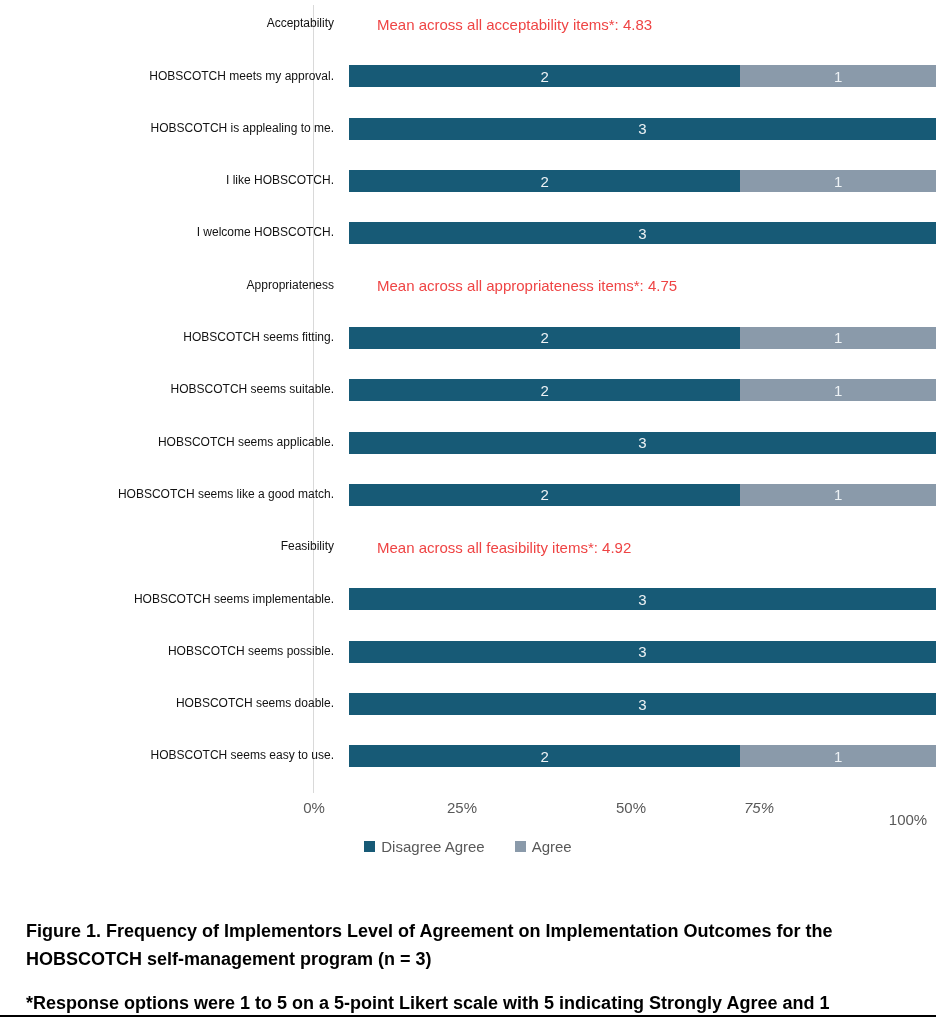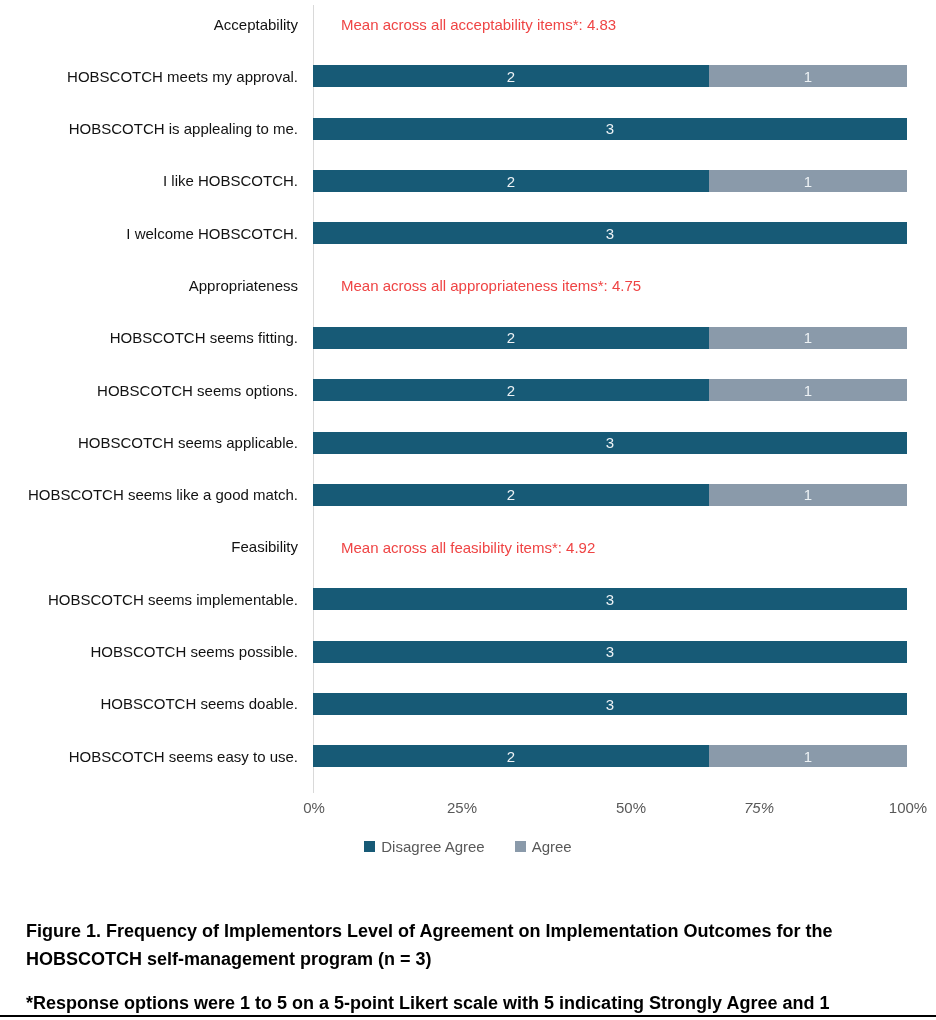--- a/index.html
+++ b/index.html
@@ -4,22 +4,22 @@
 <style>
   html,body { margin:0; padding:0; background:#ffffff; }
   .canvas {
     position:relative; width:936px; height:1020px; background:#ffffff;
     font-family:"Liberation Sans", sans-serif; overflow:hidden;
   }
   
   .rows { position:absolute; top:-2px; left:0; width:936px; }
   .row { display:flex; align-items:center; height:52.3px; }
   .row-label {
-    flex:0 0 298px; width:298px; text-align:right; font-size:15px;
-    color:#121212; line-height:1.15;
+    flex:0 0 298px; width:298px; text-align:right; font-size:12px;
+    color:#121212; line-height:1.15;padding-left:36px;
   }
   .track {
     position:relative; margin-left:15px; width:594px; height:22px;
     display:flex; align-items:center;
   }
   .seg {
     height:22px; display:flex; align-items:center; justify-content:center;
     font-size:15px; color:#edf2f5;
   }
   .seg-sa { background:var(--sa-color); }
@@ -29,21 +29,21 @@
   .axis-line {
     position:absolute; left:313px; top:5px; width:1.4px; height:788px;
     background:var(--axis-line-color);
   }
   
   .xaxis span {
     position:absolute; top:799px; transform:translateX(-50%);
     font-size:15px; color:var(--axis-text-color);
   }
   .xaxis .t0 { left:314px; } .xaxis .t1 { left:462px; } .xaxis .t2 { left:631px; }
-  .xaxis .t3 { left:759px;font-style:italic; } .xaxis .t4 { left:908px; }
+  .xaxis .t3 { left:759px;font-style:italic; } .xaxis .t4 { left:908px;margin-top:12px; }
   
   .legend {
     position:absolute; top:838px; left:0; width:936px;
     display:flex; justify-content:center; align-items:center; gap:30px;
   }
   .legend-item { display:flex; align-items:center; gap:6px; font-size:15px; color:var(--axis-text-color); }
   .swatch { width:11px; height:11px; display:inline-block; }
   
   .caption {
     position:absolute; left:10px; top:901px; width:902px;
@@ -99,21 +99,21 @@
         </div>
       </div>
       <div class="row">
         <div class="row-label">HOBSCOTCH seems fitting.</div>
         <div class="track">
           <div class="seg seg-sa" style="width: 66.6667%;">2</div>
           <div class="seg seg-a" style="width: 33.3333%;">1</div>
         </div>
       </div>
       <div class="row">
-        <div class="row-label">HOBSCOTCH seems options.</div>
+        <div class="row-label">HOBSCOTCH seems suitable.</div>
         <div class="track">
           <div class="seg seg-sa" style="width: 66.6667%;">2</div>
           <div class="seg seg-a" style="width: 33.3333%;">1</div>
         </div>
       </div>
       <div class="row">
         <div class="row-label">HOBSCOTCH seems applicable.</div>
         <div class="track">
           <div class="seg seg-sa" style="width: 100%;">3</div>
         </div>

